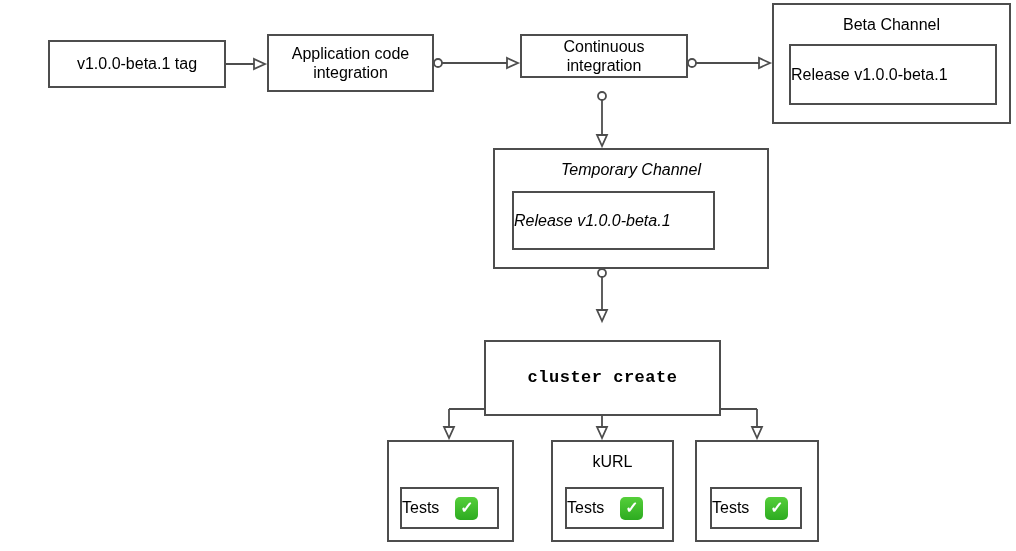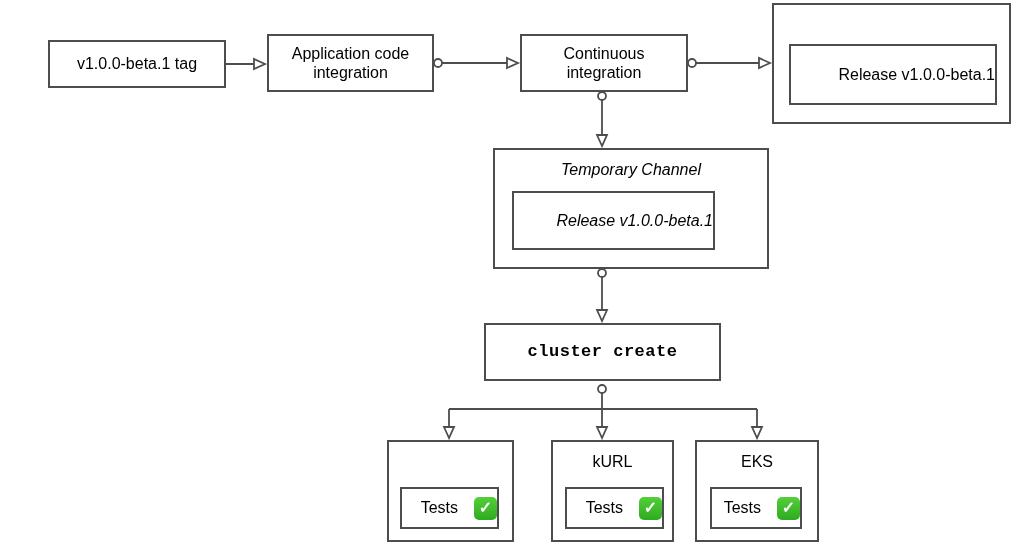--- a/index.html
+++ b/index.html
@@ -14,21 +14,21 @@
     display:flex; align-items:center; justify-content:center;
     text-align:center; font-size:16px; line-height:1.2;
   }
   .group { display:block; }
   .group-title {
     width:100%; padding-top:10px; text-align:center; font-size:16px;
   }
   .inner {
     position:absolute; box-sizing:border-box;
     background:var(--box-fill,#fff); border:2px solid var(--box-border,#4d4d4d);
-    display:flex; align-items:center; justify-content:flex-end;
+    display:flex; align-items:center; justify-content:flex-start;
     font-size:16px;
   }
   .wrap-repo  { display:inline-block; width:135px; }
   .wrap-ci    { display:inline-block; width:110px; }
   .mono {
     font-family:"Liberation Mono","DejaVu Sans Mono",monospace;
     font-weight:bold; font-size:17px; letter-spacing:0.5px;
   }
   .tests { gap:16px; }
   .check-emoji {
@@ -89,57 +89,57 @@
   </svg>
 
   <div class="node" style="left:4px; top:40px; width:178px; height:48px;margin-left:44px;">
     <span>v1.0.0-beta.1 tag</span>
   </div>
 
   <div class="node" style="left:267px; top:34px; width:167px; height:58px;">
     <span class="wrap-repo">Application code integration</span>
   </div>
 
-  <div class="node" style="left:520px; top:34px; width:168px; height:58px;">
+  <div class="node" style="left:520px; top:34px; width:168px; height:44px;">
     <span class="wrap-ci">Continuous integration</span>
   </div>
 
   <div class="node group" style="left:772px; top:3px; width:239px; height:121px;">
+    <div class="group-title">Beta Channel</div>
     <div class="inner" style="left:15px; top:39px; width:208px; height:61px;">
       <span>Release v1.0.0-beta.1</span>
     </div>
   </div>
 
   <div class="node group" style="left:493px; top:148px; width:276px; height:121px;font-style:italic;">
     <div class="group-title">Temporary Channel</div>
     <div class="inner" style="left:17px; top:41px; width:203px; height:59px;">
       <span>Release v1.0.0-beta.1</span>
     </div>
   </div>
 
-  <div class="node" style="left:484px; top:323px; width:237px; height:58px;">
+  <div class="node" style="left:484px; top:340px; width:237px; height:76px;">
     <span class="mono">cluster create</span>
   </div>
 
   <div class="node group" style="left:387px; top:440px; width:127px; height:102px;">
     <div class="inner tests" style="left:11px; top:45px; width:99px; height:42px;">
       <span>Tests</span>
       <span class="check-emoji">✓</span>
     </div>
   </div>
 
   <div class="node group" style="left:551px; top:440px; width:123px; height:102px;">
     <div class="group-title">kURL</div>
     <div class="inner tests" style="left:12px; top:45px; width:99px; height:42px;">
       <span>Tests</span>
       <span class="check-emoji">✓</span>
     </div>
   </div>
 
   <div class="node group" style="left:695px; top:440px; width:124px; height:102px;">
-    <div class="group-title">EKS</div>
     <div class="inner tests" style="left:13px; top:45px; width:92px; height:42px;">
       <span>Tests</span>
       <span class="check-emoji">✓</span>
     </div>
   </div>
 
 </div>
 
 </body></html>

